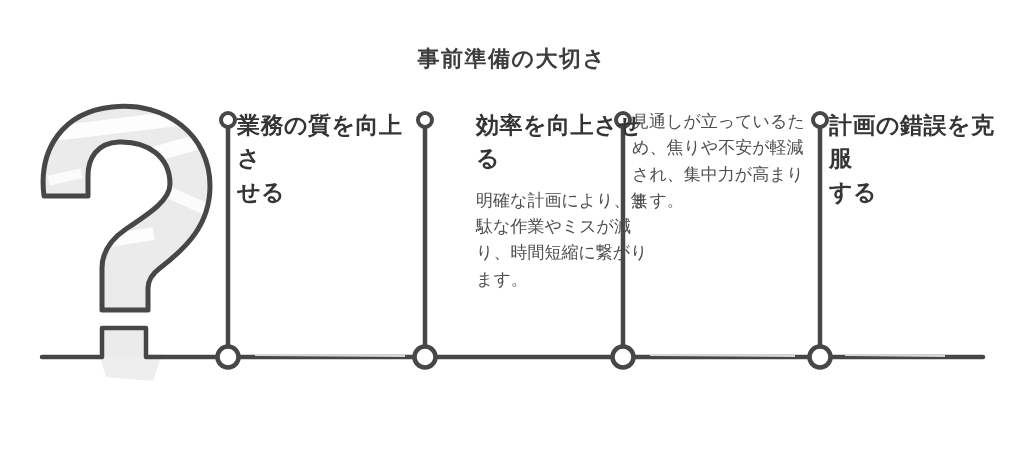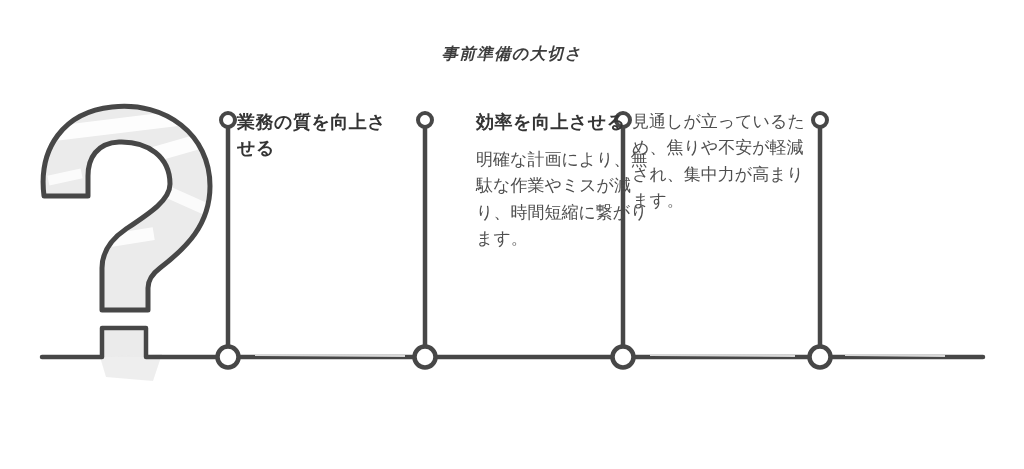--- a/index.html
+++ b/index.html
@@ -15,38 +15,37 @@
     position: absolute;
     left: 0; top: 0;
     width: 1024px; height: 469px;
   }
   .page-title {
     position: absolute;
     top: 44px;
     left: 0;
     width: 100%;
     text-align: center;
-    font-size: 16px;
+    font-size: 22px;
     font-weight: bold;
     color: #3d3d3d;
     letter-spacing: 1.5px;
-    font-style: italic;
   }
   .col {
     position: absolute;
     top: 109px;
     width: 186px;
   }
   .col-0 { left: 237px; }
   .col-1 { left: 434px; margin-left: 42px; }
   .col-2 { left: 632px; }
   .col-3 { left: 829px; }
   .col-heading {
     margin: 0 0 12px 0;
-    font-size: 18px;
+    font-size: 23px;
     font-weight: bold;
     color: #343434;
     line-height: 1.45;
     letter-spacing: 0.5px;
     white-space: pre-line;
   }
   .col-body {
     margin: 0;
     font-size: 17px;
     color: #4e4e4e;
@@ -129,15 +128,17 @@
   </div>
 
   <div class="col col-2">
     <p class="col-body">見通しが立っているた
 め、焦りや不安が軽減
 され、集中力が高まり
 ます。</p>
   </div>
 
   <div class="col col-3">
+    <h3 class="col-heading">計画の錯誤を克服
+する</h3>
   </div>
 
 </div>
 
 </body></html>

